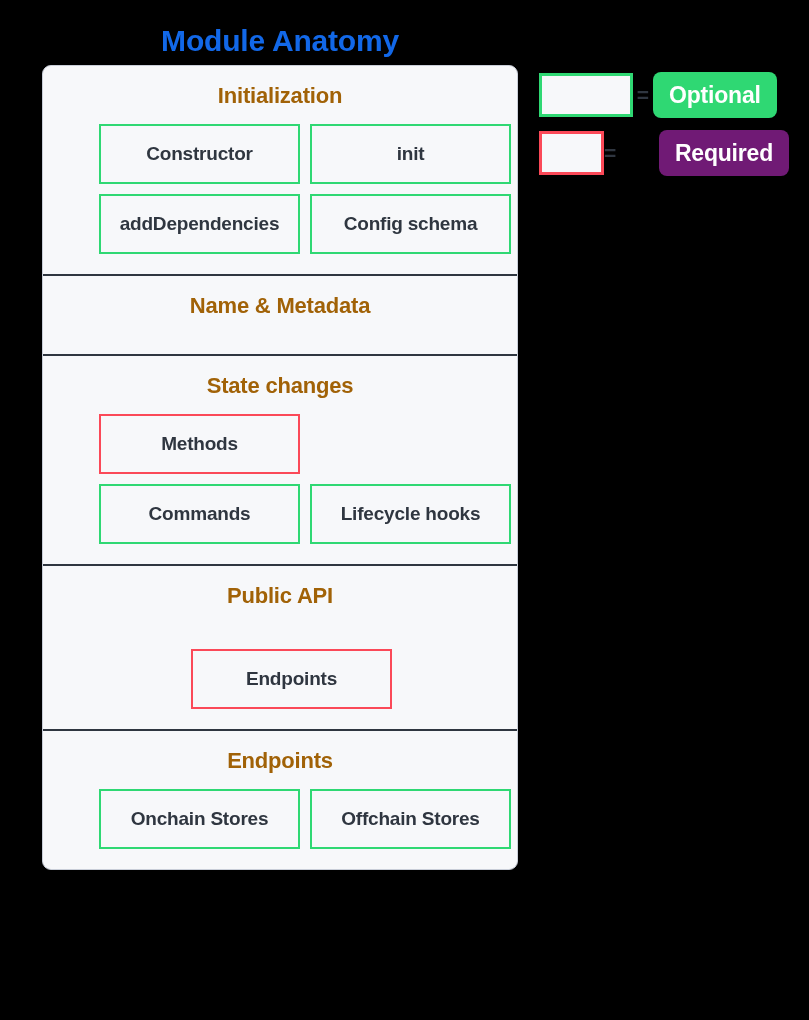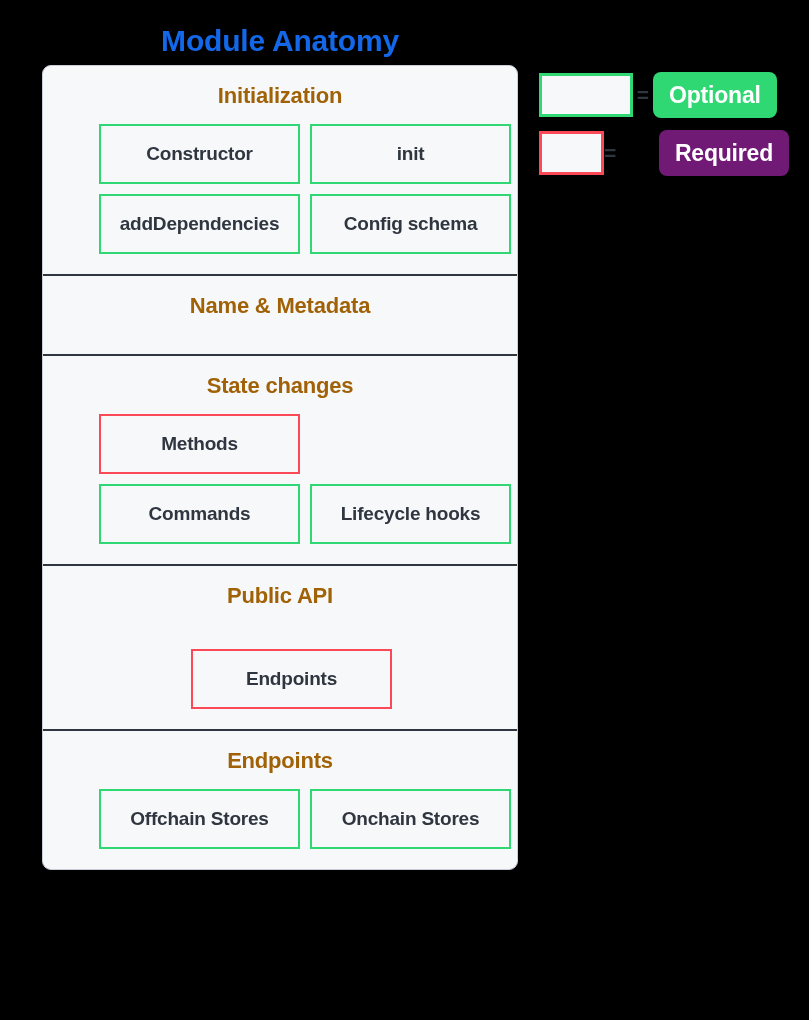--- a/index.html
+++ b/index.html
@@ -177,22 +177,22 @@
     <div class="section">
       <div class="section-title">Public API</div>
       <div class="row center">
         <div class="item required single">Endpoints</div>
       </div>
     </div>
 
     <div class="section">
       <div class="section-title">Endpoints</div>
       <div class="row">
+        <div class="item optional narrow">Onchain Stores</div>
         <div class="item optional wide">Offchain Stores</div>
-        <div class="item optional narrow">Onchain Stores</div>
       </div>
     </div>
 
   </div>
 
   <div class="legend">
     <div class="legend-row">
       <div class="legend-swatch optional"></div>
       <div class="legend-equals">=</div>
       <div class="legend-pill optional">Optional</div>

